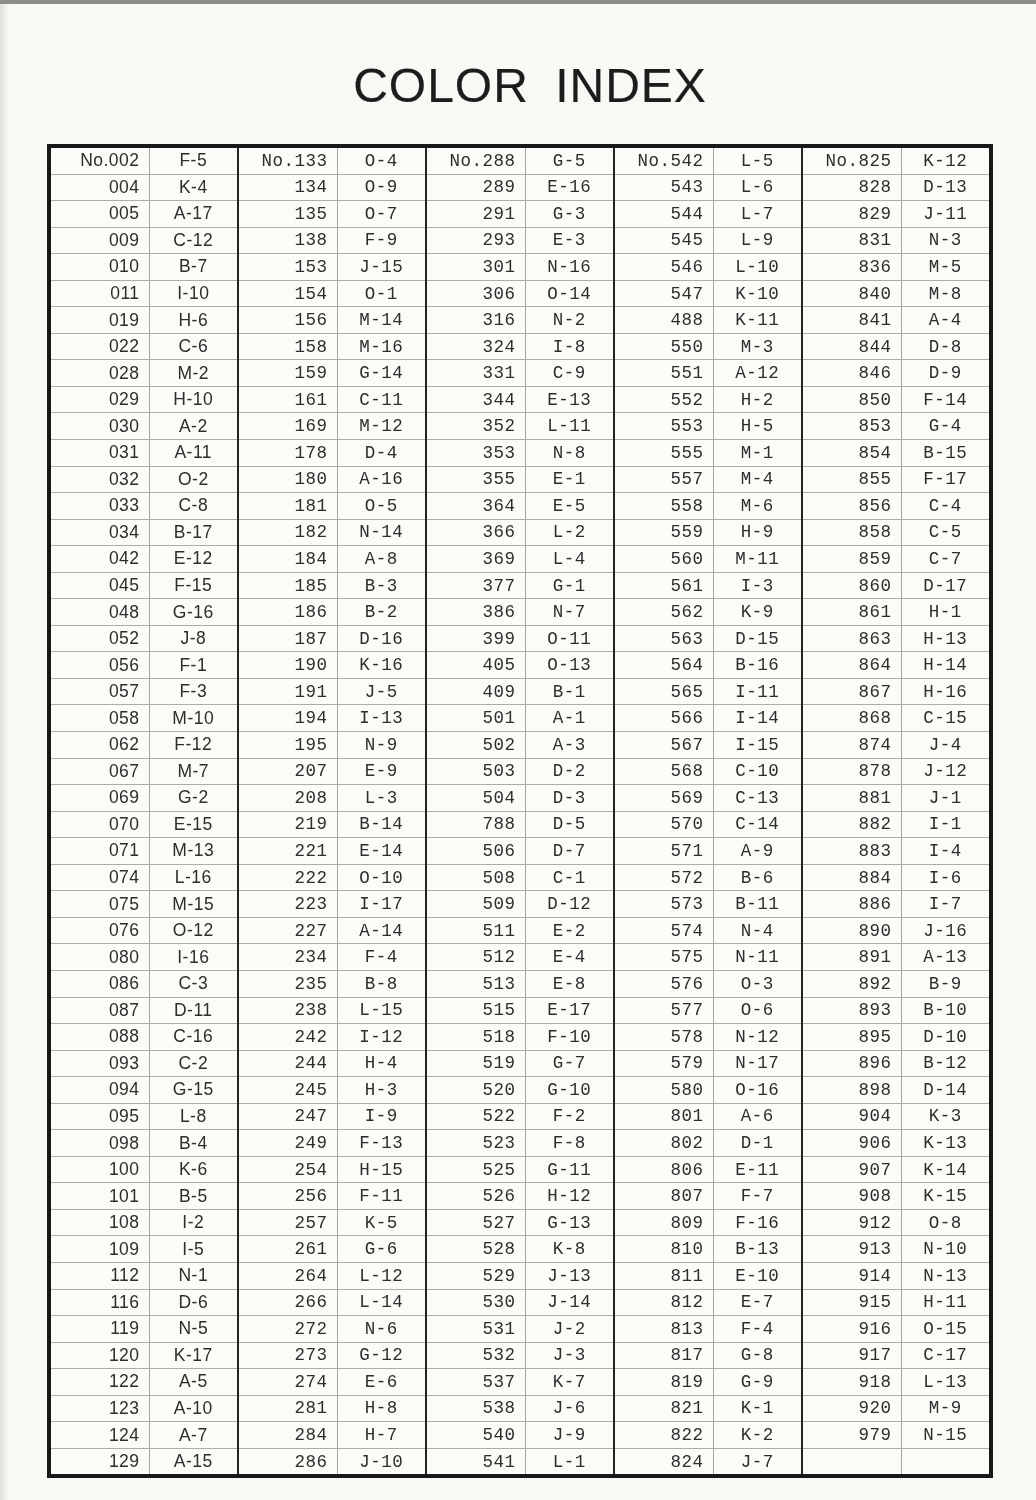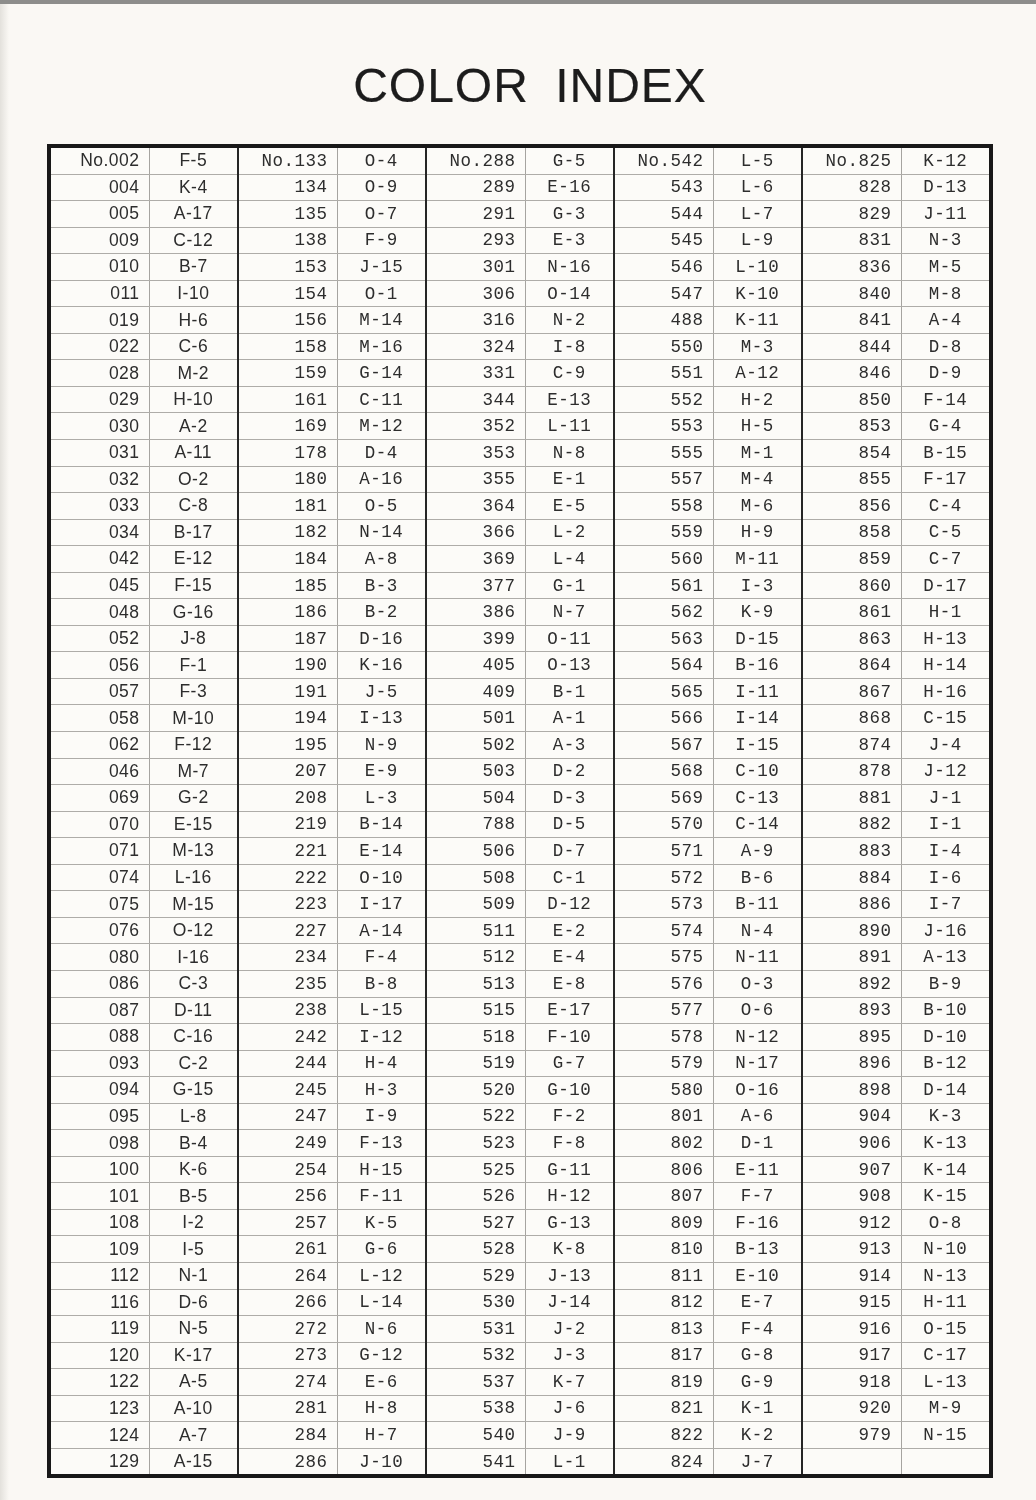--- a/index.html
+++ b/index.html
@@ -200,21 +200,21 @@
       </div>
       <div class="t-row">
         <div class="cell-no">058</div>
         <div class="cell-code">M-10</div>
       </div>
       <div class="t-row">
         <div class="cell-no">062</div>
         <div class="cell-code">F-12</div>
       </div>
       <div class="t-row">
-        <div class="cell-no">046</div>
+        <div class="cell-no">067</div>
         <div class="cell-code">M-7</div>
       </div>
       <div class="t-row">
         <div class="cell-no">069</div>
         <div class="cell-code">G-2</div>
       </div>
       <div class="t-row">
         <div class="cell-no">070</div>
         <div class="cell-code">E-15</div>
       </div>

